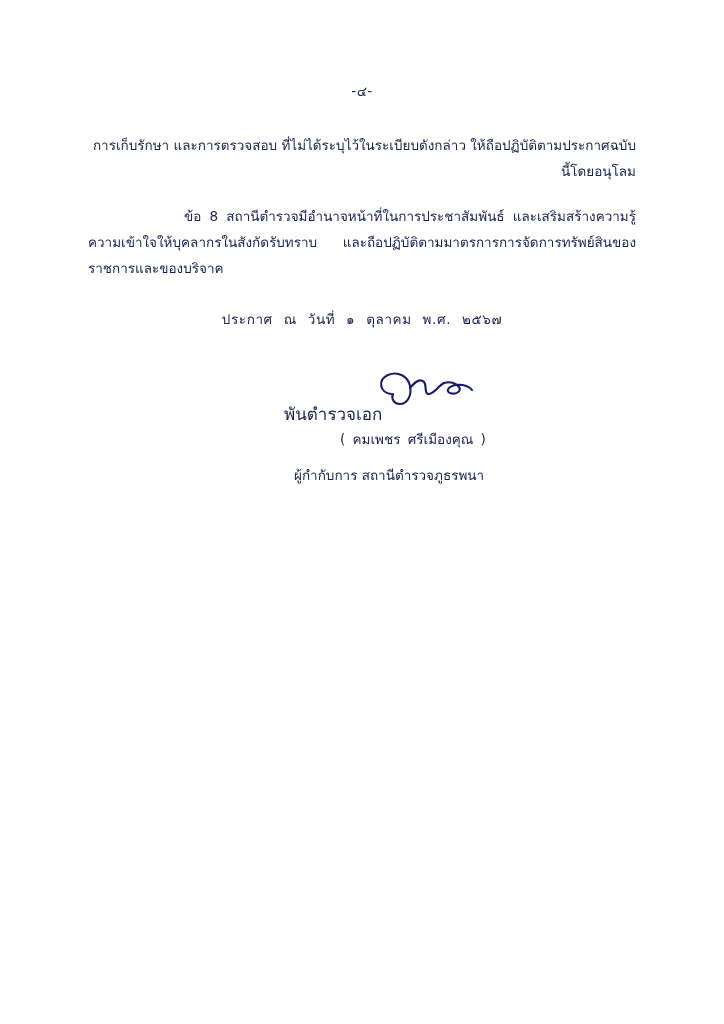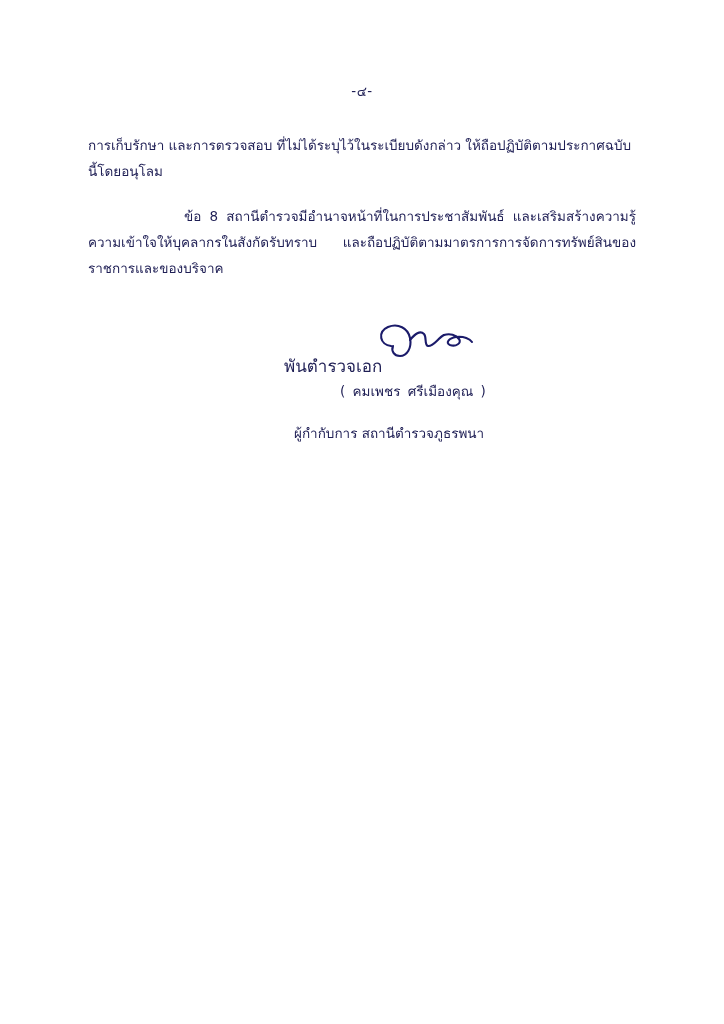--- a/index.html
+++ b/index.html
@@ -39,21 +39,21 @@
     line-height: 1.95;
     color: #1f1f55;
     text-align: justify;
     text-justify: inter-word;
     margin: 0 0 18px 0;
   }
   .indent-1 {
     text-indent: 96px;
   }
   .no-justify {
-    text-align: left;
+    text-align: right;
   }
   .date-line {
     font-size: 13.5px;
     color: #1f1f55;
     text-align: center;
     letter-spacing: 0.6px;
     margin: 26px 0 0 0;
     word-spacing: 6px;
   }
   .signature-block {
@@ -80,37 +80,38 @@
     left: 252px;
     top: 54px;
     font-size: 13.5px;
     color: #1f1f55;
     word-spacing: 3px;
     text-align: center;
   }
   .position-line {
     position: absolute;
     left: 206px;
-    top: 96px;
+    top: 90px;
     font-size: 13.5px;
     color: #1f1f55;
   }
 </style>
 </head>
 <body>
 
 <div class="page">
   <div class="doc-body">
 
     <div class="page-number">-๔-</div>
 
     <p class="para no-justify">การเก็บรักษา และการตรวจสอบ ที่ไม่ได้ระบุไว้ในระเบียบดังกล่าว ให้ถือปฏิบัติตามประกาศฉบับนี้โดยอนุโลม</p>
 
     <p class="para indent-1">ข้อ 8 สถานีตำรวจมีอำนาจหน้าที่ในการประชาสัมพันธ์ และเสริมสร้างความรู้ความเข้าใจให้บุคลากรในสังกัดรับทราบ และถือปฏิบัติตามมาตรการการจัดการทรัพย์สินของราชการและของบริจาค</p>
 
+    <div class="date-line">ประกาศ  ณ  วันที่  ๑  ตุลาคม  พ.ศ.  ๒๕๖๗</div>
 
     <div class="signature-block">
 
       <svg class="sig-mark" viewBox="0 0 120 46">
         <g fill="none" stroke="#1b1b6a" stroke-width="2.1" stroke-linecap="round" stroke-linejoin="round">
           <path d="M31 30 C20 29, 17 16, 28 11 C38 7, 48 12, 50 22 C52 32, 47 40, 40 40 C34 40, 31 35, 33 30"></path>
           <path d="M50 24 C55 18, 60 14, 64 18 C67 21, 64 29, 68 30 C73 31, 78 22, 84 19"></path>
           <path d="M84 19 C90 17, 96 19, 99 23 C102 27, 96 31, 90 29 C85 27, 89 22, 96 21 C104 20, 110 23, 112 26"></path>
         </g>
       </svg>

